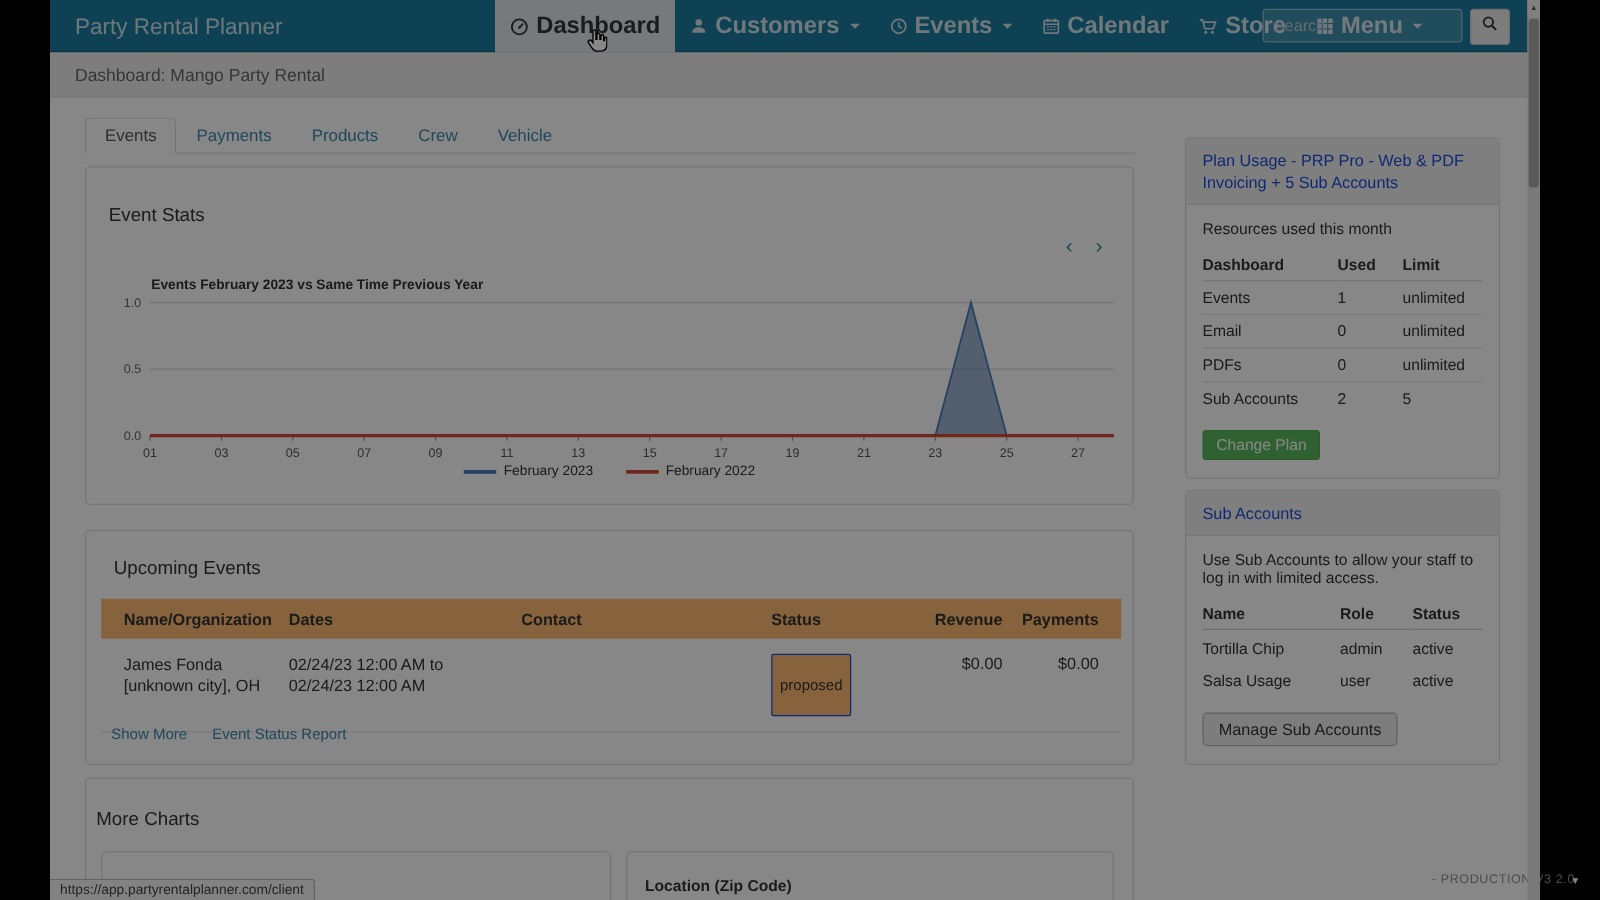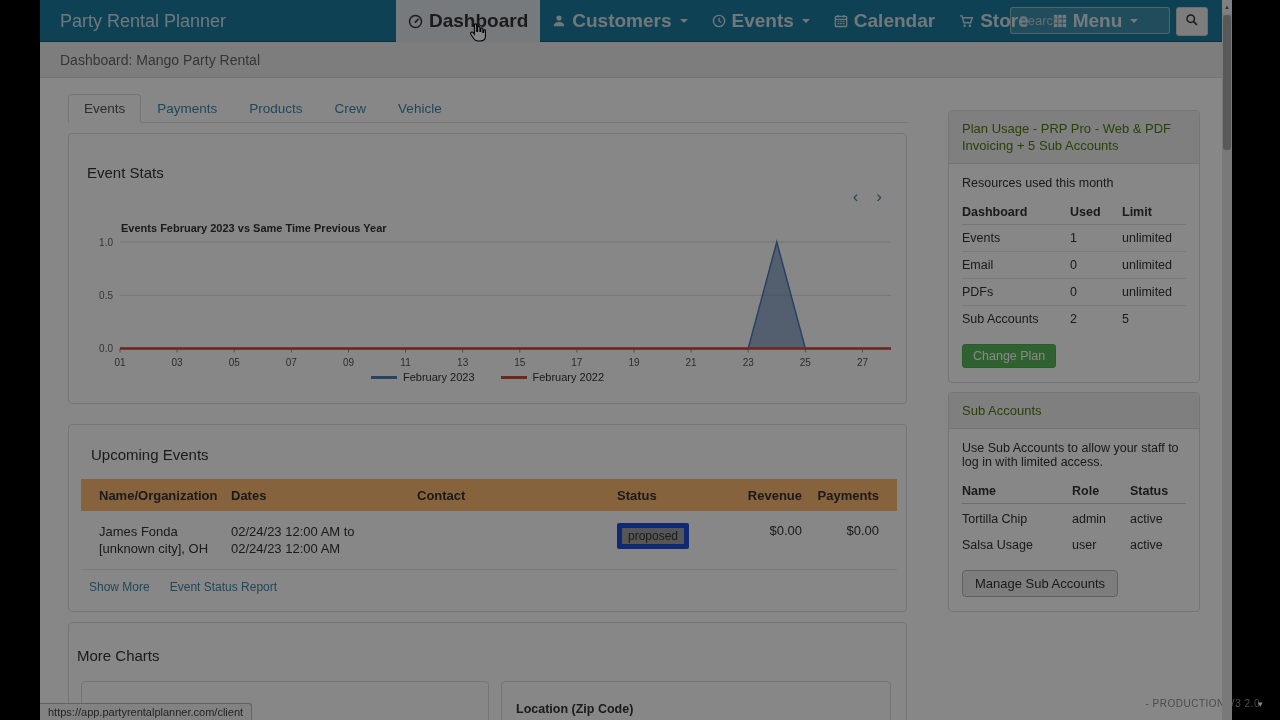--- a/index.html
+++ b/index.html
@@ -54,34 +54,34 @@
 
   #upcoming { left:28px; top:424px; width:839px; height:188px; }
   #upcoming .card-title { position:absolute; left:22px; top:21px; }
   .tbl-head { position:absolute; left:12px; top:54px; width:816px; height:32px; background:#fdba74;
               display:flex; align-items:center; font-size:13px; font-weight:bold; color:#333; }
   .tbl-row  { position:absolute; left:12px; top:98px; width:816px; display:flex; font-size:13px; color:#333;
               padding-bottom:12px; border-bottom:1px solid #e8e8e8; }
   .c-name{ width:150px; padding-left:18px; } .c-dates{ width:186px; } .c-contact{ width:200px; }
   .c-status{ width:100px; } .c-rev{ width:85px; text-align:right; } .c-pay{ width:77px; text-align:right; }
   .two-line div { line-height:17px; }
-  .badge-proposed { display:inline-block; background:#a3a3a3; border:5px solid #1d4ed8; color:#333;
-                    font-size:12px; padding:1px 6px; border-radius:2px; }
+  .badge-proposed { display:inline-block; background:#fdba74; border:1px solid #1d4ed8; color:#333;
+                    font-size:12px; padding:17px 6px; border-radius:2px; }
   .card-links { position:absolute; left:20px; top:155px; display:flex; gap:20px; font-size:12px; }
   .card-links span { color:#3c87ad; cursor:pointer; }
 
   #more-charts { left:28px; top:622px; width:839px; height:290px; }
   #more-charts .card-title { position:absolute; left:8px; top:24px; }
   .sub-chart { position:absolute; top:58px; height:210px; border:1px solid #ddd; border-radius:4px; background:#fff; }
   .sub-chart.left { left:12px; width:408px; } .sub-chart.right { left:432px; width:390px; }
   .sub-chart .hd { position:absolute; left:14px; top:20px; font-size:12.5px; font-weight:bold; color:#333; }
 
   
   .panel { position:absolute; left:908px; width:252px; border:1px solid #ddd; border-radius:4px; background:#fff; }
-  .panel-hd { background:#f0f0f0; border-bottom:1px solid #ddd; padding:9px 13px; font-size:13px; color:#4d7c0f;
+  .panel-hd { background:#f0f0f0; border-bottom:1px solid #ddd; padding:9px 13px; font-size:13px; color:#1d4ed8;
               border-radius:4px 4px 0 0; line-height:17px; }
   .panel-bd { padding:12px 13px 14px; font-size:12.5px; color:#333; }
   #plan-usage { top:110px; }
   .mini-tbl { width:100%; border-collapse:collapse; margin-top:10px; font-size:12.5px; }
   .mini-tbl th { text-align:left; font-size:12.5px; color:#333; padding:5px 0; border-bottom:1px solid #ddd; }
   .mini-tbl td { padding:6px 0; border-bottom:1px solid #e6e6e6; color:#333; }
   .mini-tbl tr:last-child td { border-bottom:none; }
   .col-used { width:52px; } .col-limit { width:64px; }
   .btn-green { display:inline-block; margin-top:12px; background:#5cb85c; border:1px solid #4cae4c;
                color:#fff; font-size:12.5px; padding:4px 10px; border-radius:3px; cursor:pointer; }

